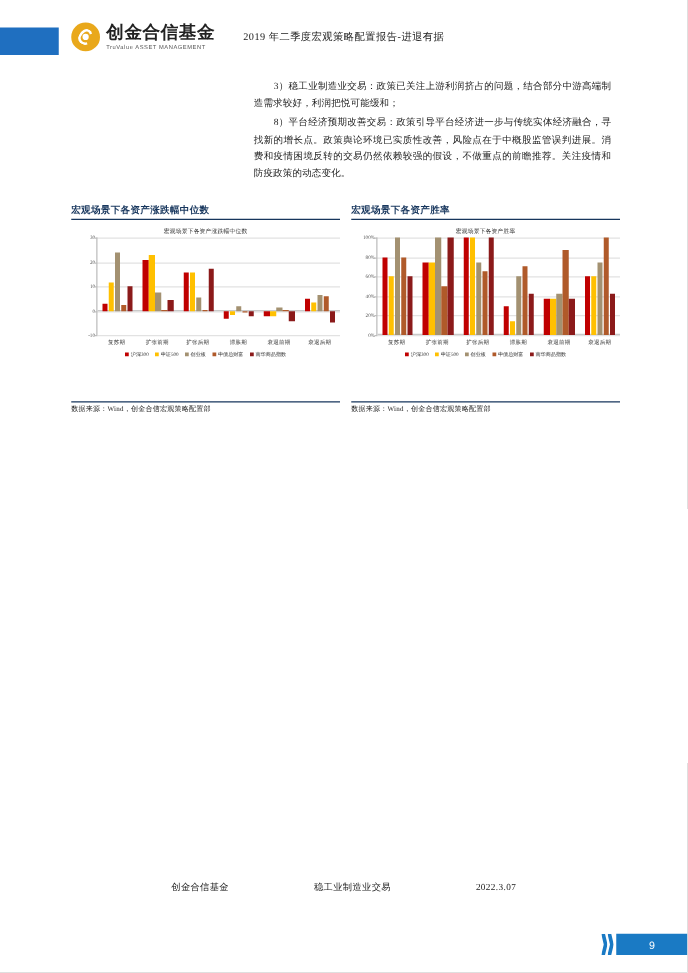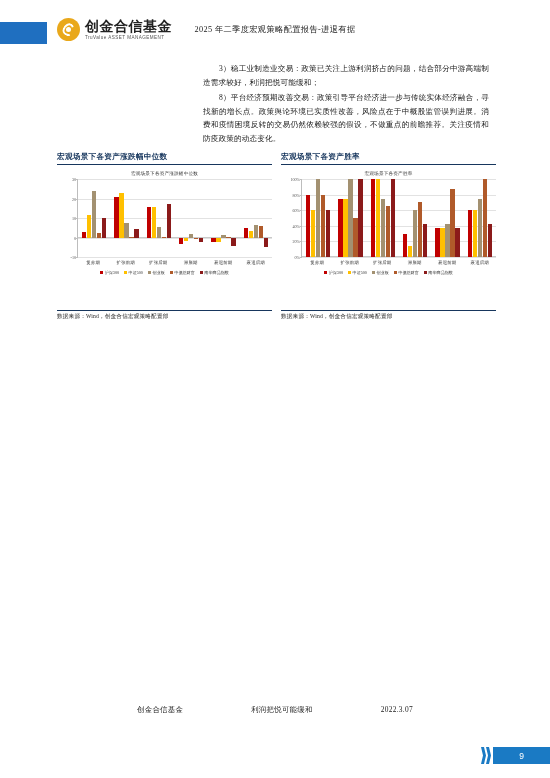--- a/index.html
+++ b/index.html
@@ -26,21 +26,21 @@
   .hdr-title{position:absolute;left:0;top:6px;width:550px;text-align:center;
      font-size:8.2px;color:#1a1a1a;letter-spacing:0.4px;}
 
   
   .body-text{position:absolute;left:203px;top:62px;width:286px;
      font-size:7.6px;line-height:13.6px;color:#1a1a1a;text-align:justify;
      letter-spacing:0.15px;}
   .body-text p{margin:0 0 2px 0;text-indent:16px;}
 
   
-  .chart-block{position:absolute;top:152px;width:215px;}
+  .chart-block{position:absolute;top:163px;width:215px;}
   .chart-left{left:57px;}
   .chart-right{left:281px;}
   .ch-title{font-size:7.6px;color:#17365d;font-weight:bold;letter-spacing:0.3px;
      padding-bottom:2px;}
   .ch-rule{height:1.1px;background:#17365d;width:100%;}
   .ch-area{position:relative;height:135px;margin-top:6px;}
   .ch-inner-title{text-align:center;font-size:4.6px;color:#333;margin-bottom:3px;
      letter-spacing:0.2px;}
   .plot{position:relative;height:78px;margin:0 0 0 20px;border-left:0.7px solid #bdbdbd;}
   .gridline{position:absolute;left:0;right:0;height:0.6px;background:#e2e2e2;}
@@ -79,21 +79,21 @@
 
   <div class="header">
     <div class="hdr-bar"></div>
     <div class="logo-wrap">
       <div class="logo-mark"></div>
       <div>
         <div class="logo-cn">创金合信基金</div>
         <div class="logo-en">TruValue ASSET MANAGEMENT</div>
       </div>
     </div>
-    <div class="hdr-title">2025 年二季度宏观策略配置报告-进退有据</div>
+    <div class="hdr-title">2019 年二季度宏观策略配置报告-进退有据</div>
   </div>
 
   <div class="body-text">
     <p>3）稳工业制造业交易：政策已关注上游利润挤占的问题，结合部分中游高端制造需求较好，利润把悦可能缓和；</p>
     <p>8）平台经济预期改善交易：政策引导平台经济进一步与传统实体经济融合，寻找新的增长点。政策舆论环境已实质性改善，风险点在于中概股监管误判进展。消费和疫情困境反转的交易仍然依赖较强的假设，不做重点的前瞻推荐。关注疫情和防疫政策的动态变化。</p>
   </div>
 
   <div class="chart-block chart-left">
     <div class="ch-title">宏观场景下各资产涨跌幅中位数</div>
     <div class="ch-rule"></div>
@@ -296,21 +296,21 @@
             <span>南华商品指数</span>
           </div>
         </div>
     </div>
     <div class="src-rule"></div>
     <div class="src">数据来源：Wind，创金合信宏观策略配置部</div>
   </div>
 
   <div class="footer">
     <span>创金合信基金</span>
-    <span>利润把悦可能缓和</span>
+    <span>稳工业制造业交易</span>
     <span>2022.3.07</span>
   </div>
 
   <div class="pgnum">
     <div class="pg-chev" style="right:59px;"></div>
     <div class="pg-chev" style="right:64px;"></div>
     <div class="pg-band">9</div>
   </div>
 
 </div>

